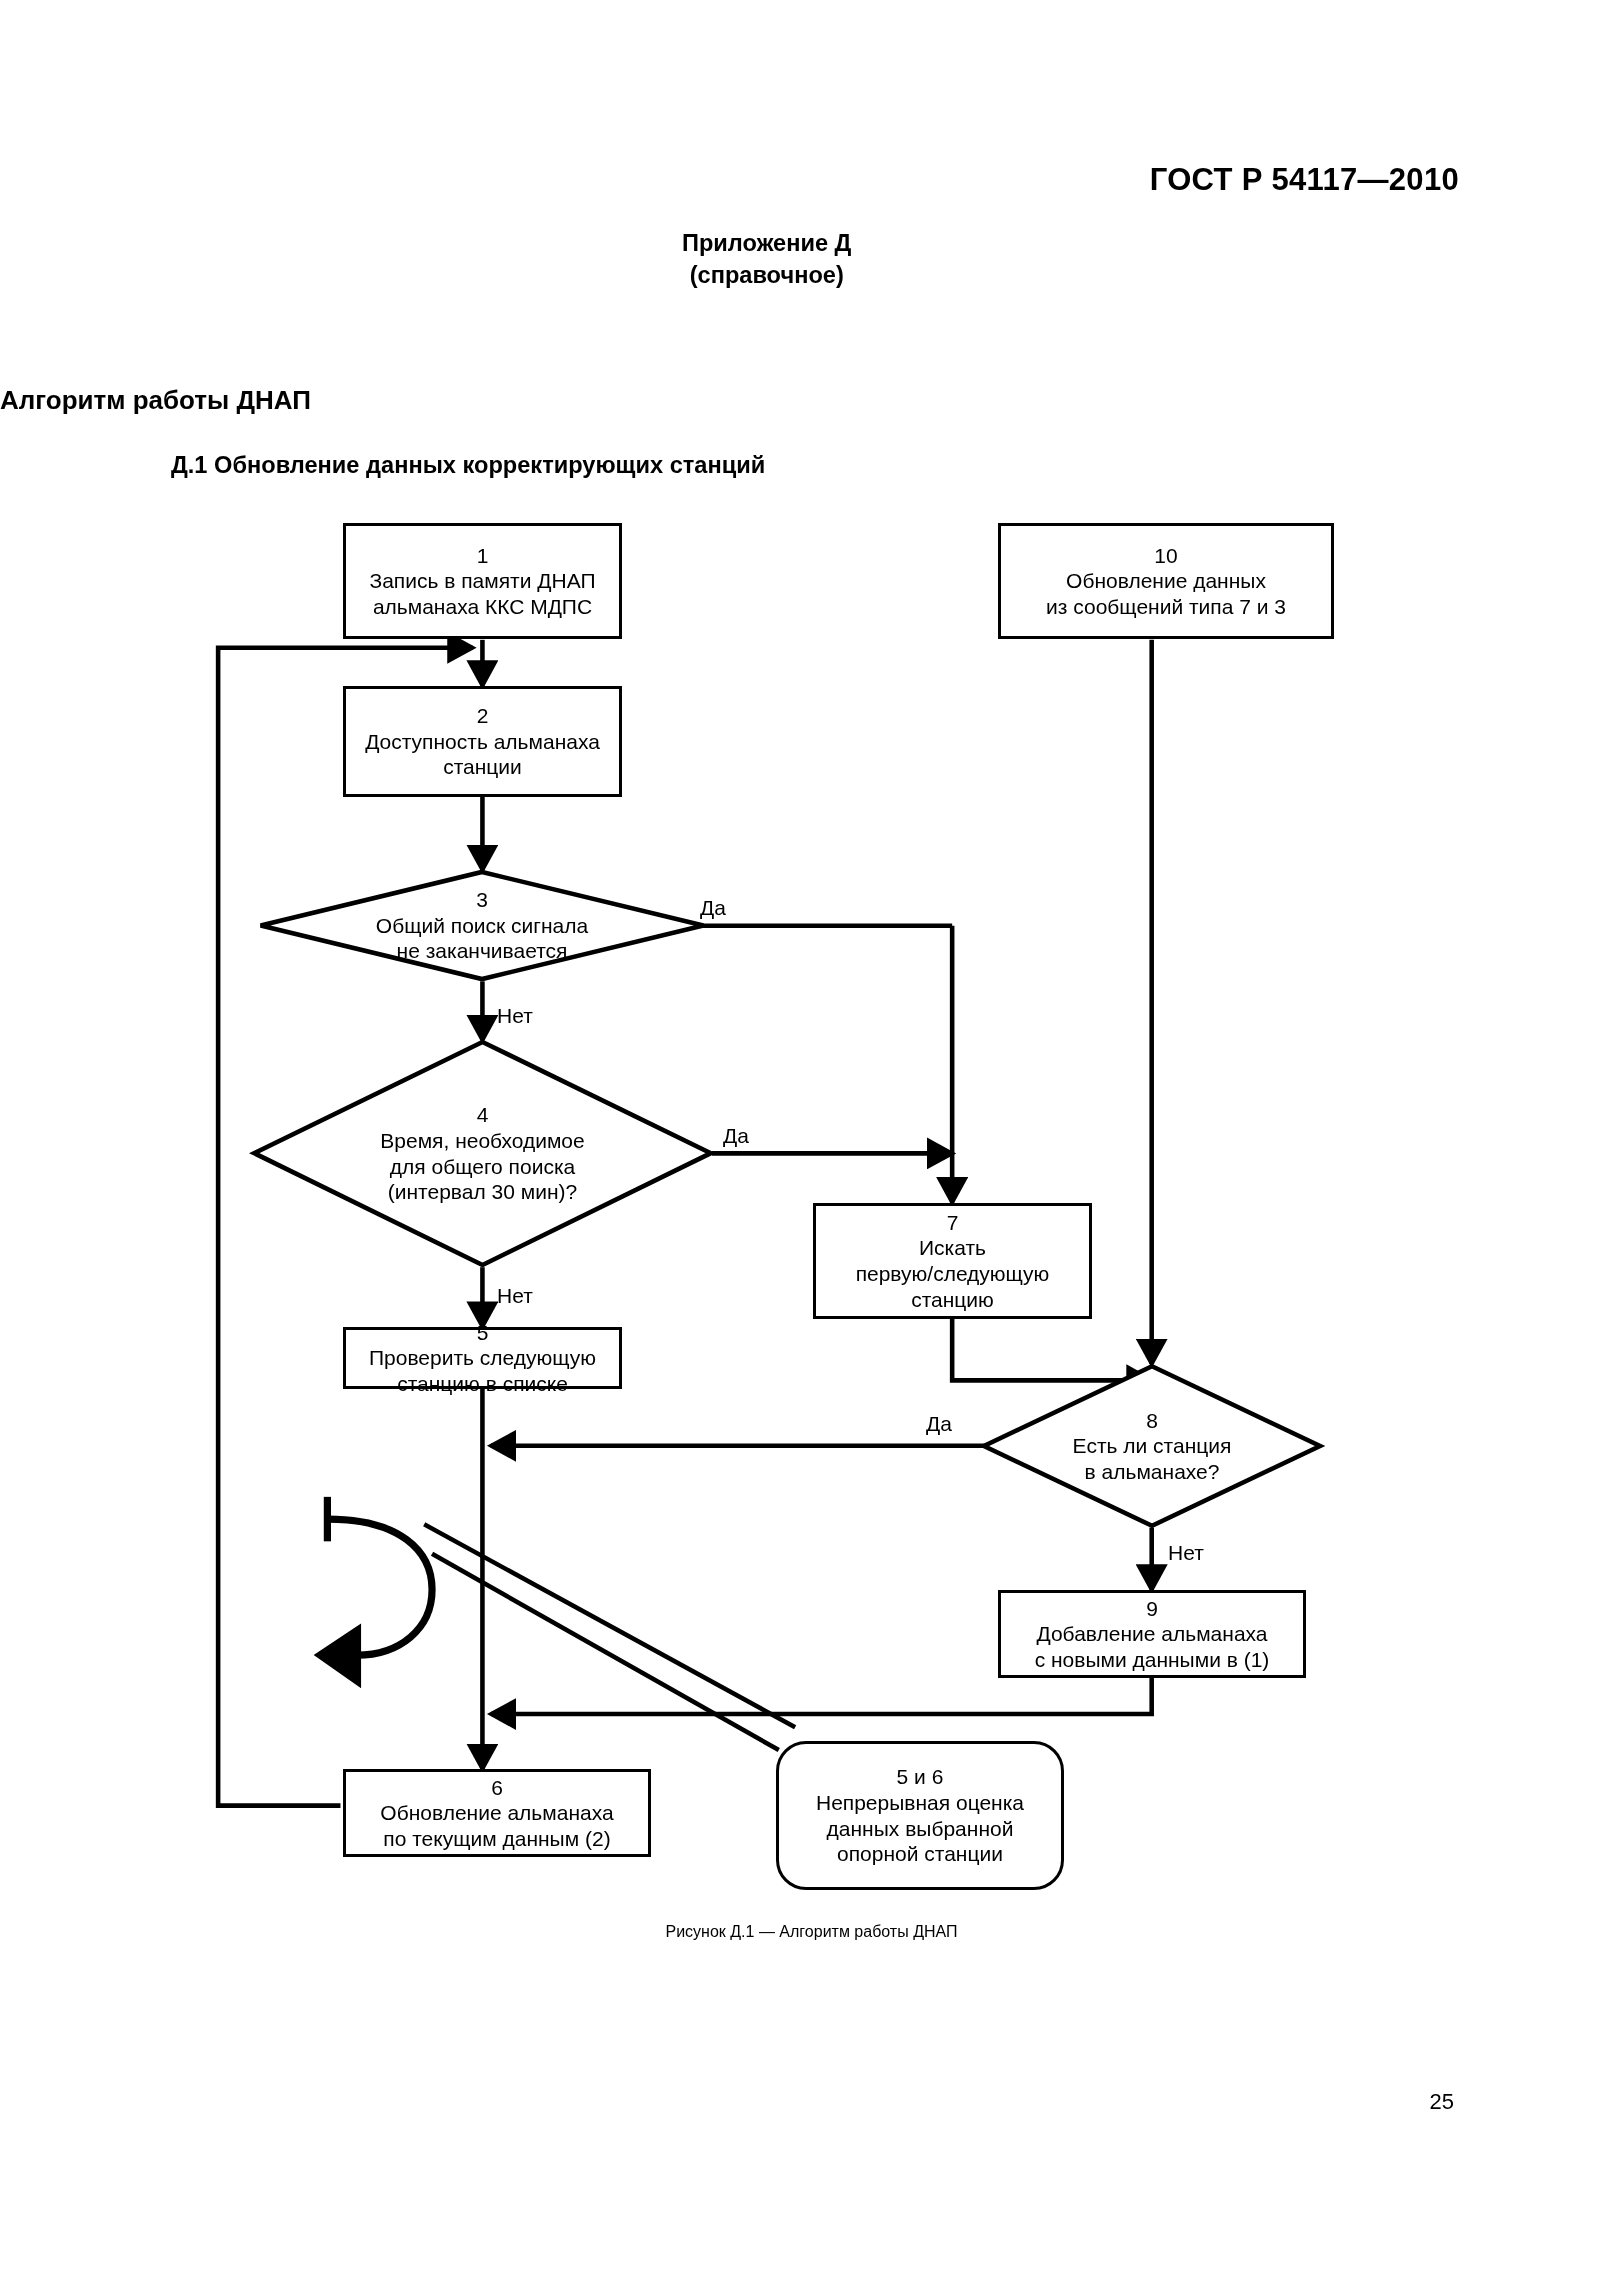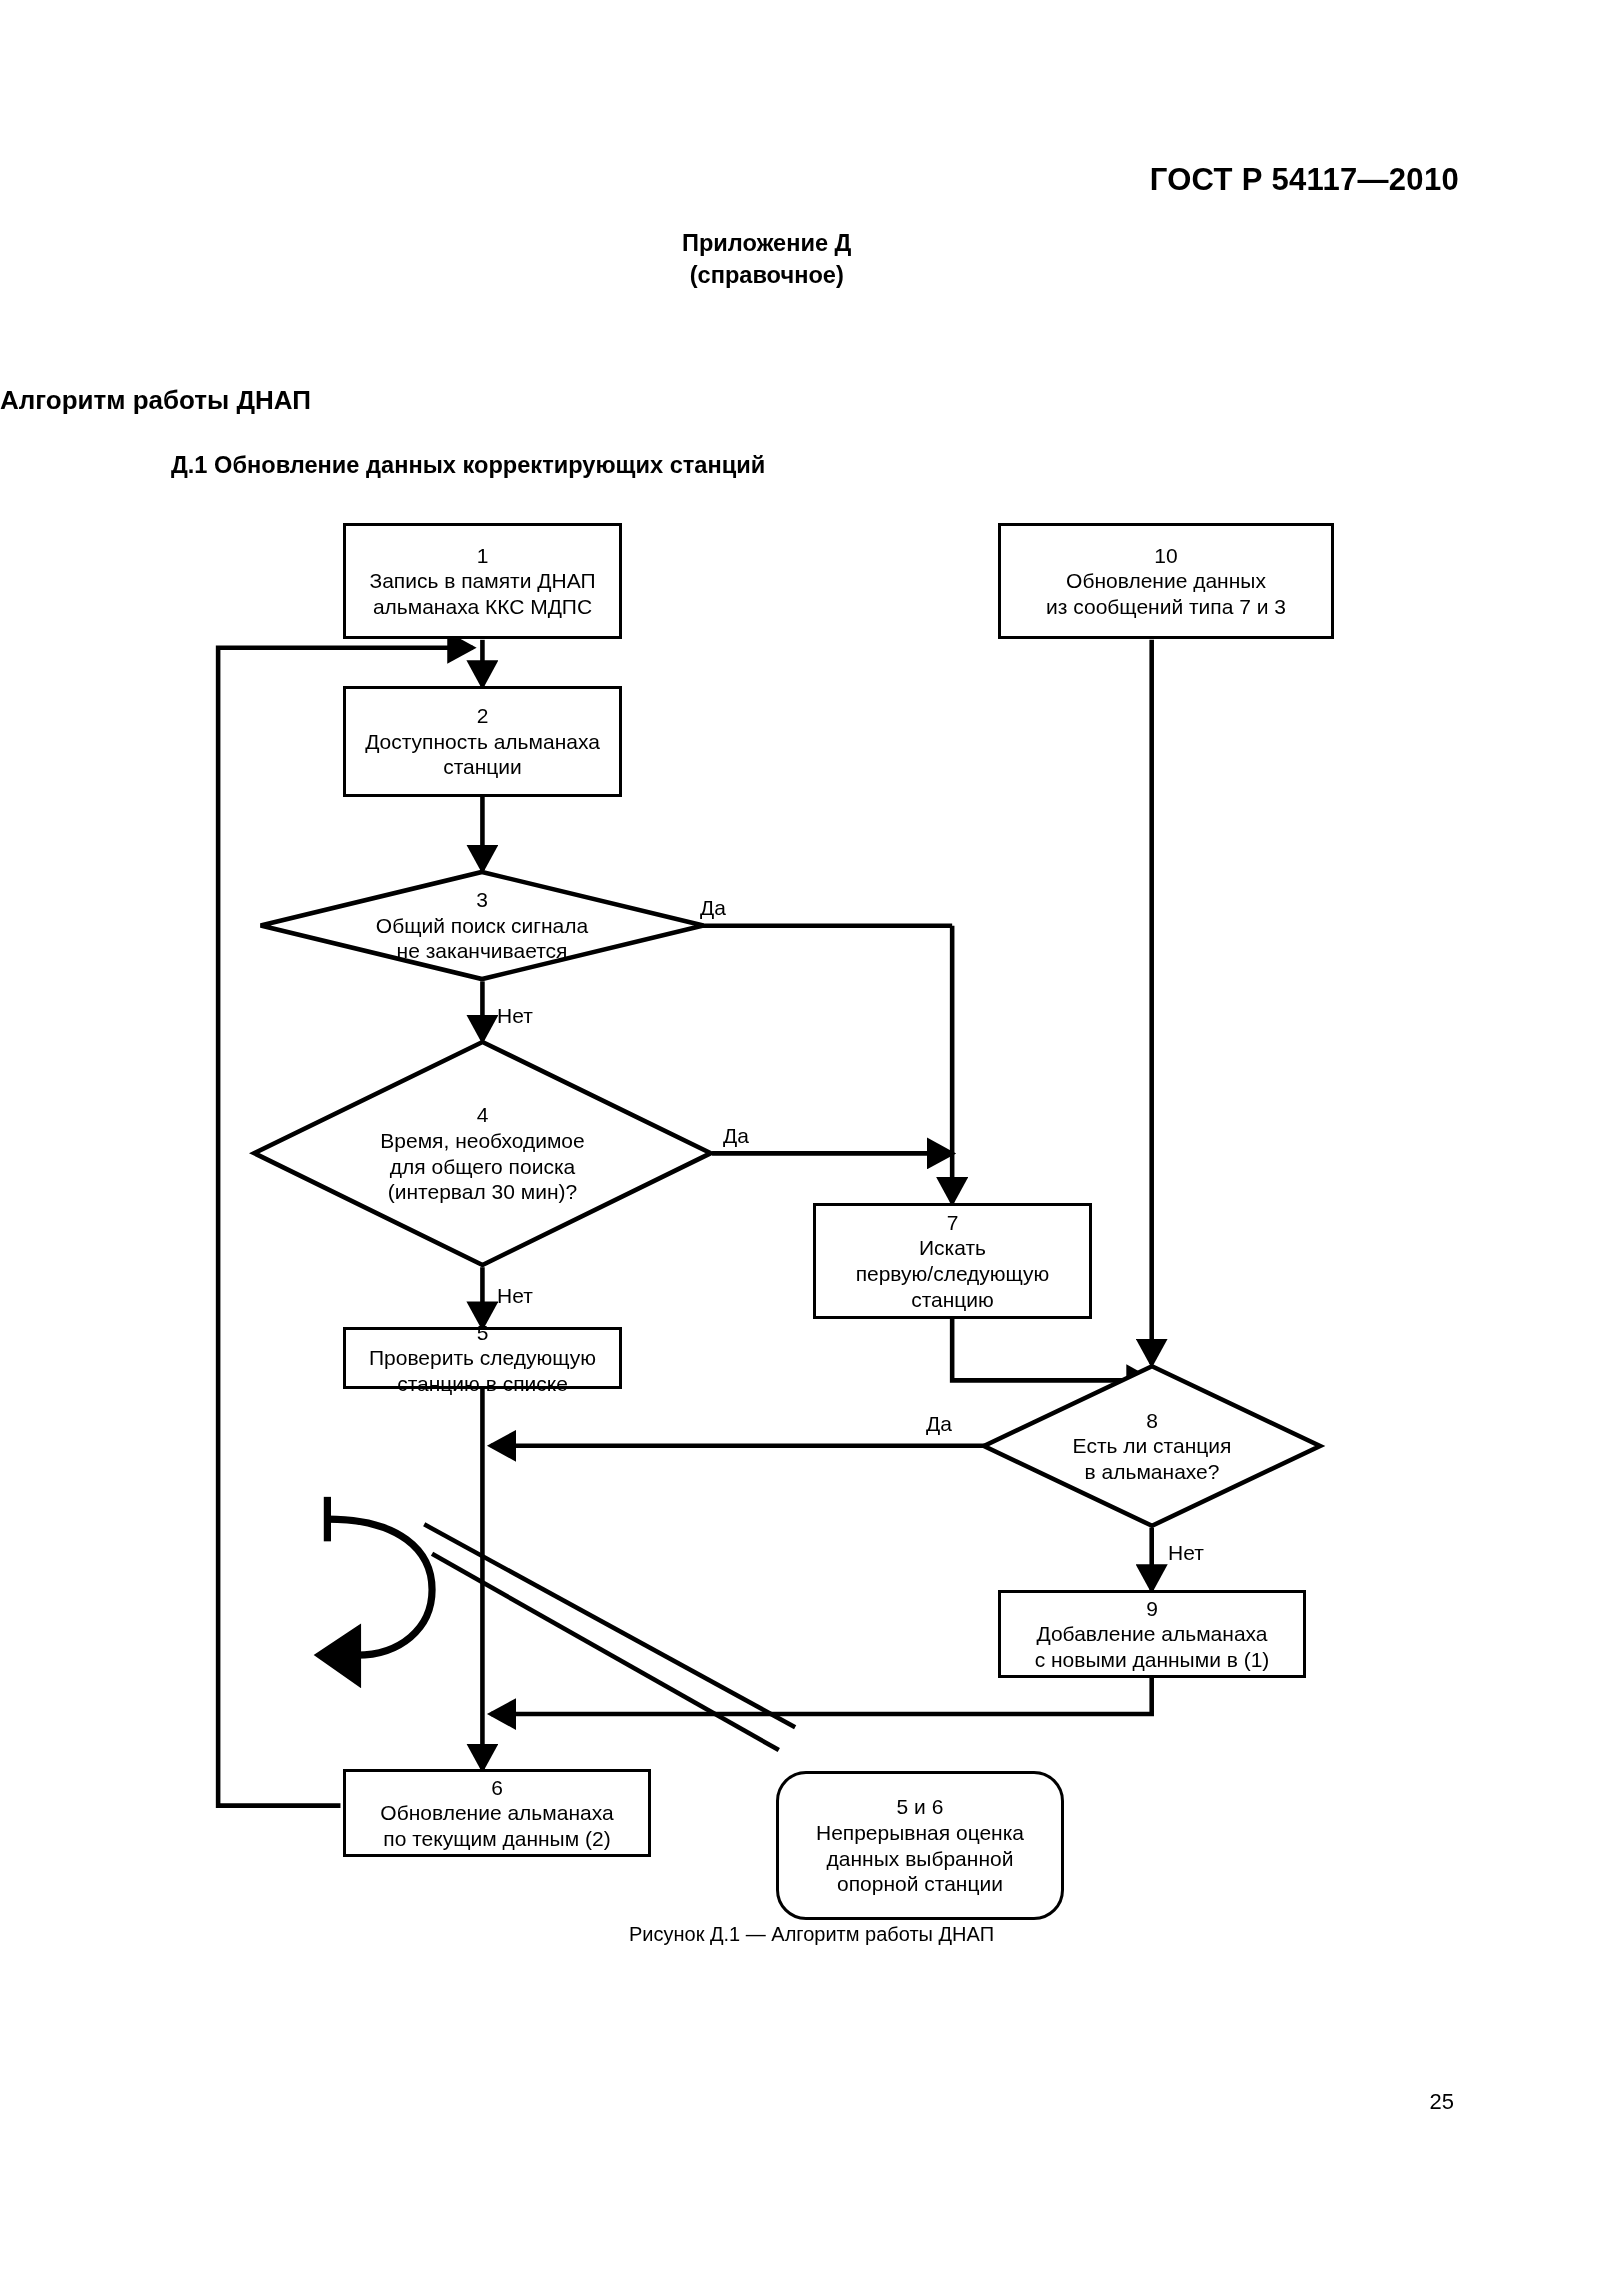--- a/index.html
+++ b/index.html
@@ -53,21 +53,21 @@
     font-size: 23.6px;
     font-weight: bold;
     white-space: nowrap;
   }
   .fig-caption {
     position: absolute;
     top: 1923px;
     left: 0;
     width: 1623px;
     text-align: center;
-    font-size: 20px;
+    font-size: 16px;
   }
   .page-number {
     position: absolute;
     top: 2089px;
     right: 169px;
     font-size: 22px;
   }
   
   #flow {
     position: absolute;
@@ -87,21 +87,20 @@
     font-size: 21px;
     line-height: 1.22;
     background: #ffffff;
   }
   .node.process {
     border: 3.3px solid #000;
   }
   .node.rounded {
     border: 3.3px solid #000;
     border-radius: 30px;
-    margin-top: 30px;
   }
   .node-num { display: block; }
   .node-txt { display: block; }
   .decision-wrap {
     position: absolute;
   }
   .decision-wrap svg {
     position: absolute;
     top: 0;
     left: 0;

